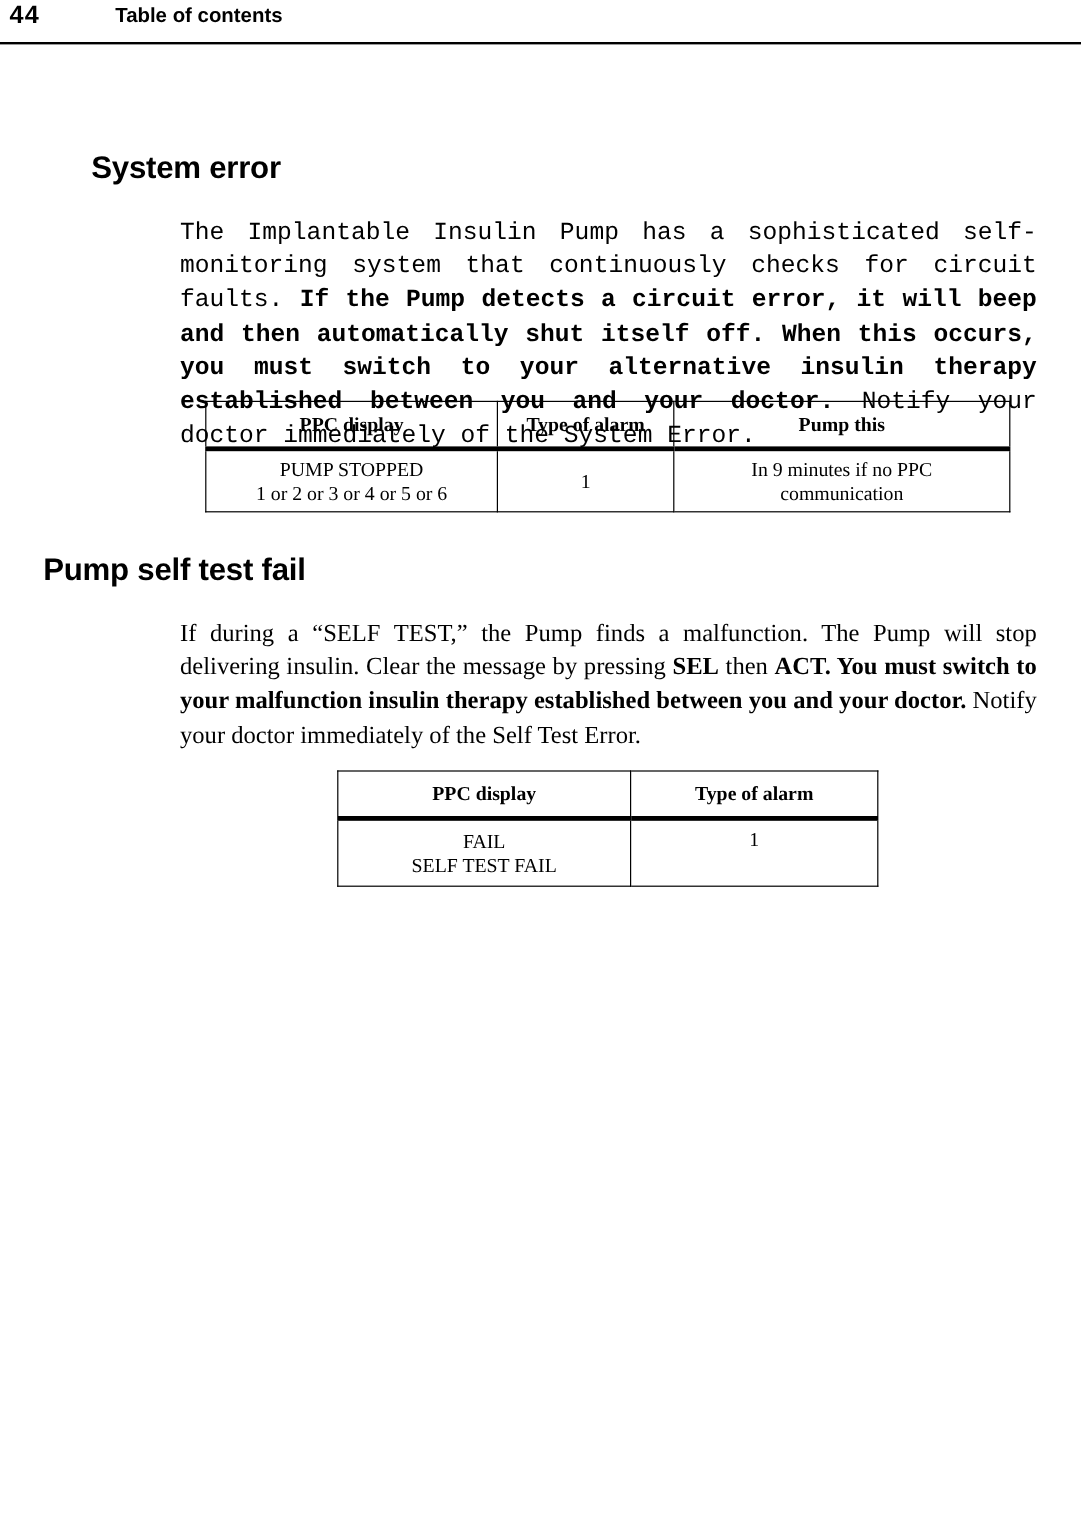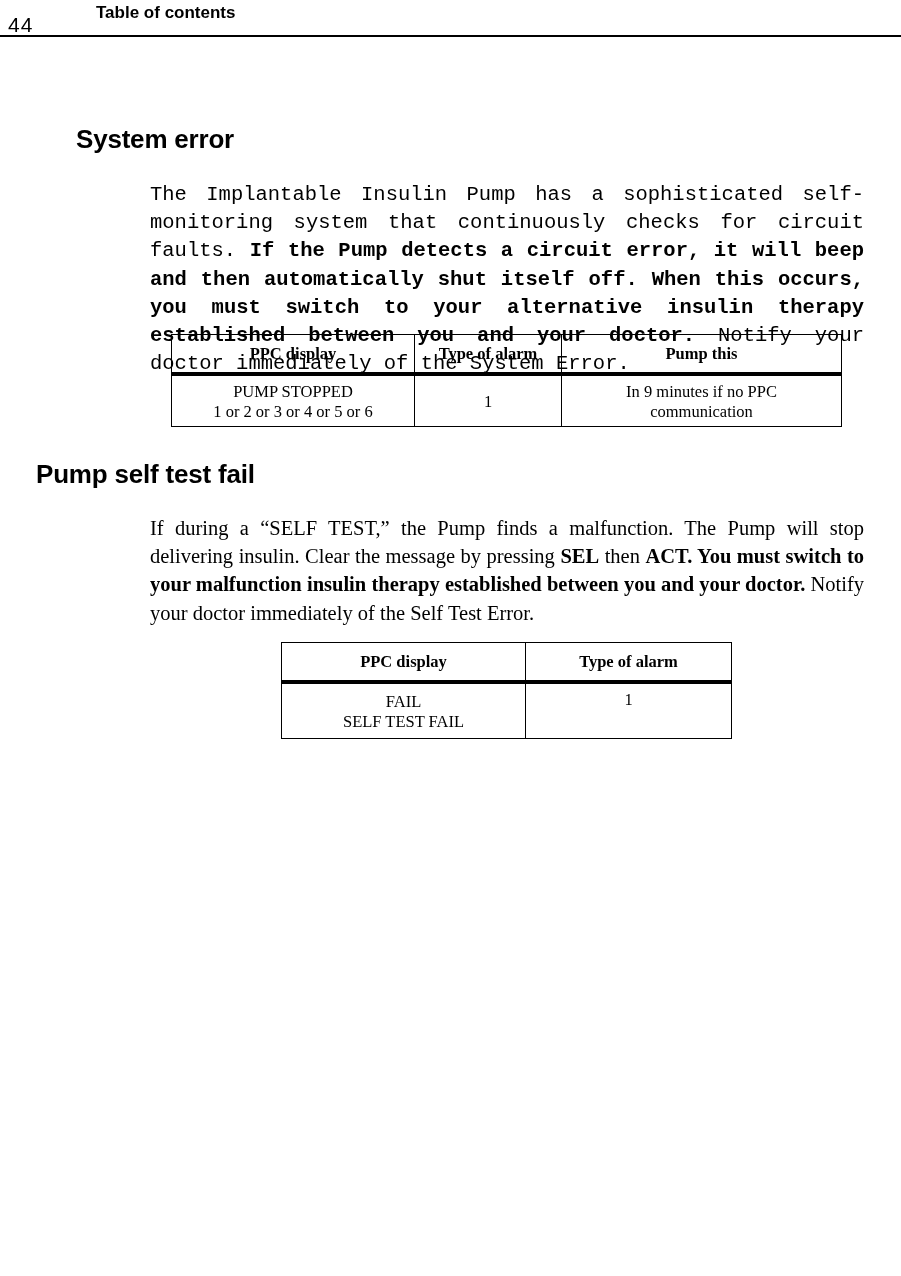--- a/index.html
+++ b/index.html
@@ -20,23 +20,23 @@
   .page-header {
     position: absolute;
     left: 0;
     top: 0;
     width: 901px;
     height: 38px;
   }
   .page-number {
     position: absolute;
     left: 8px;
-    top: 12px;
+    top: 0px;
     font-family: "Liberation Sans", sans-serif;
-    font-weight: normal;
+    font-weight: bold;
     font-size: 21px;
     letter-spacing: 1px;
     line-height: 26px;
   }
   .header-title {
     position: absolute;
     left: 96px;
     top: 0px;
     font-family: "Liberation Sans", sans-serif;
     font-weight: bold;

